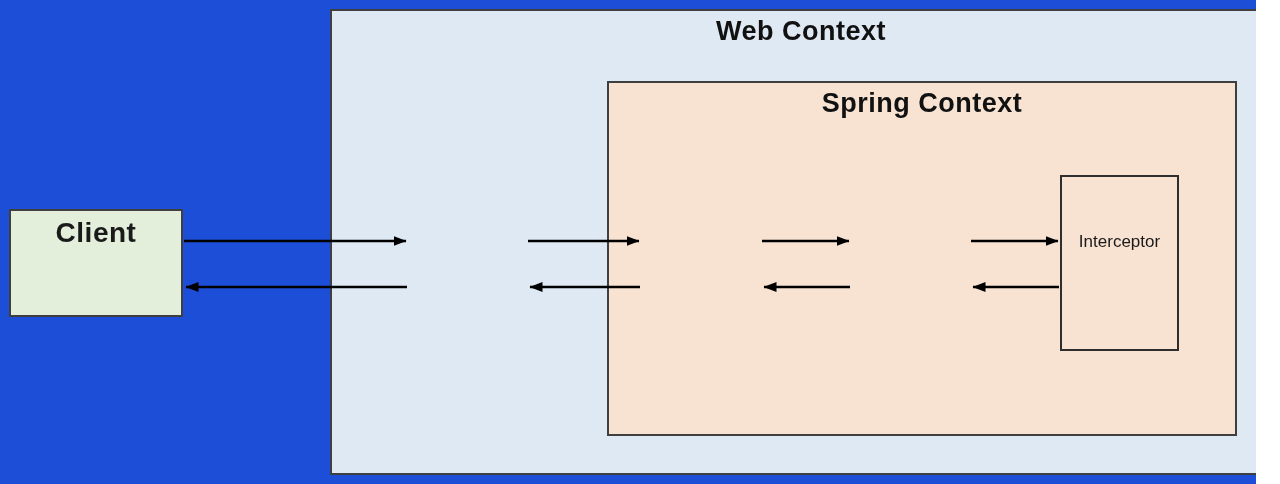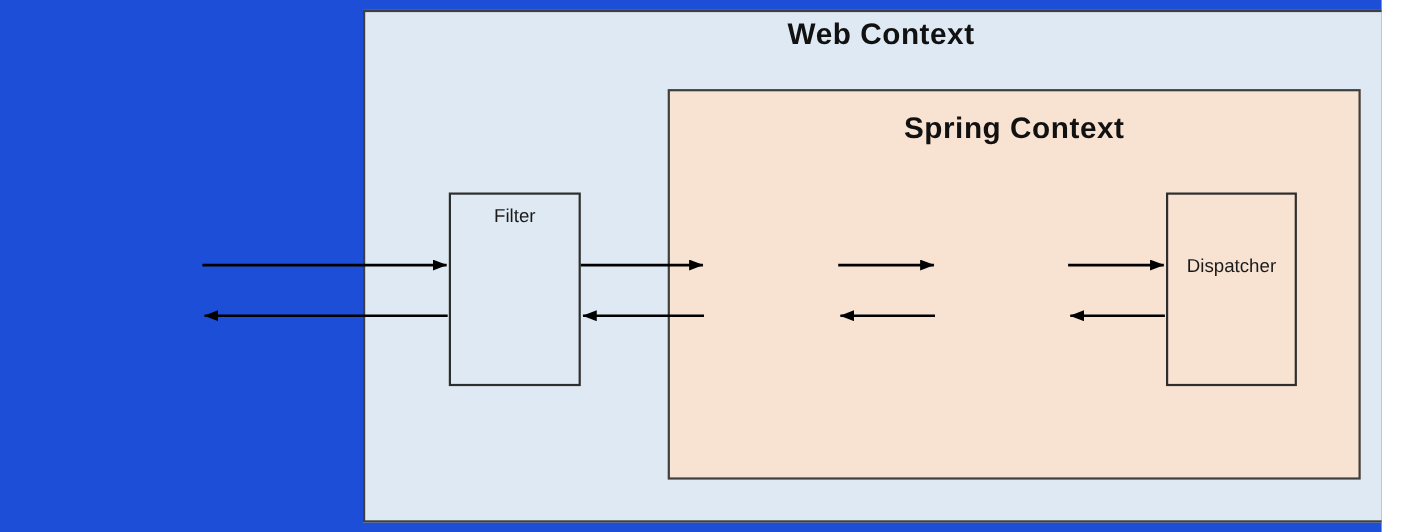--- a/index.html
+++ b/index.html
@@ -32,21 +32,21 @@
   }
   .container-title {
     width: 100%;
     text-align: center;
     font-size: 27px;
     font-weight: bold;
     color: #111111;
     letter-spacing: 0.5px;
   }
   .web-context .container-title { padding-top: 5px; }
-  .spring-context .container-title { padding-top: 18px; }
+  .spring-context .container-title { padding-top: 5px; }
 
   .node {
     position: absolute;
     box-sizing: border-box;
     text-align: center;
     color: #1a1a1a;
   }
   .client-node {
     left: 9px; top: 209px;
     width: 174px; height: 108px;
@@ -105,29 +105,29 @@
 <div class="canvas">
 
   <div class="container web-context">
     <div class="container-title">Web Context</div>
   </div>
 
   <div class="container spring-context">
     <div class="container-title">Spring Context</div>
   </div>
 
-
-  <div class="node inner-node filter-node">
-    <span>Filter</span>
+  <div class="node client-node">
+    <span>Client</span>
   </div>
 
 
 
+
   <div class="node inner-node controller-node">
-    <span>Dispatcher</span>
+    <span>Interceptor</span>
   </div>
 
   <svg class="arrow-layer" width="1280" height="484" viewBox="0 0 1280 484" xmlns="http://www.w3.org/2000/svg">
     <defs>
       <marker id="arrowhead" markerUnits="userSpaceOnUse" markerWidth="14" markerHeight="10" refX="12.5" refY="5" orient="auto">
         <path d="M0,0 L13,5 L0,10 Z" fill="#000000"></path>
       </marker>
     </defs>
     <g id="arrow-group">
         <line x1="184" y1="241" x2="406" y2="241" class="arrow-line" marker-end="url(#arrowhead)"></line>

